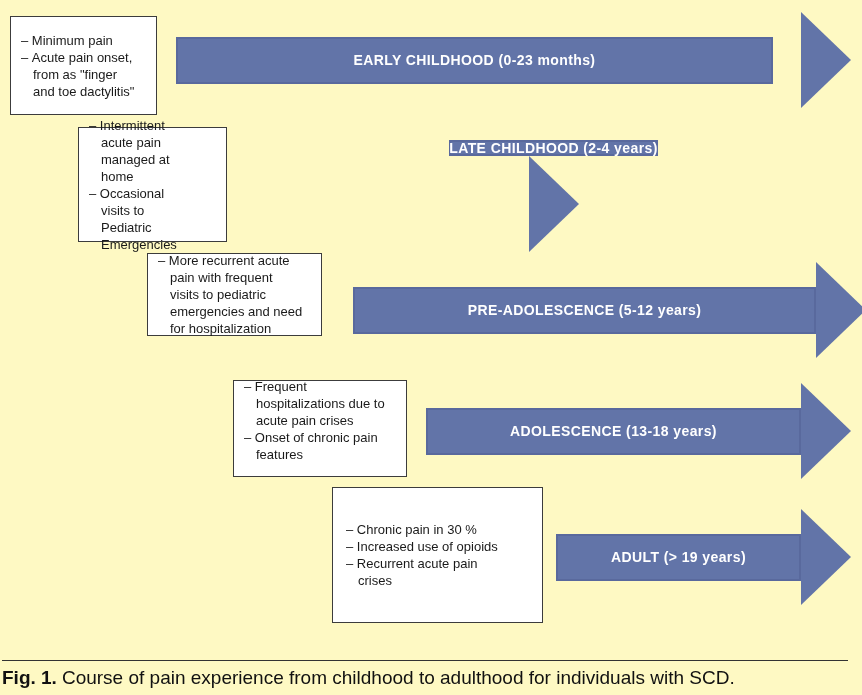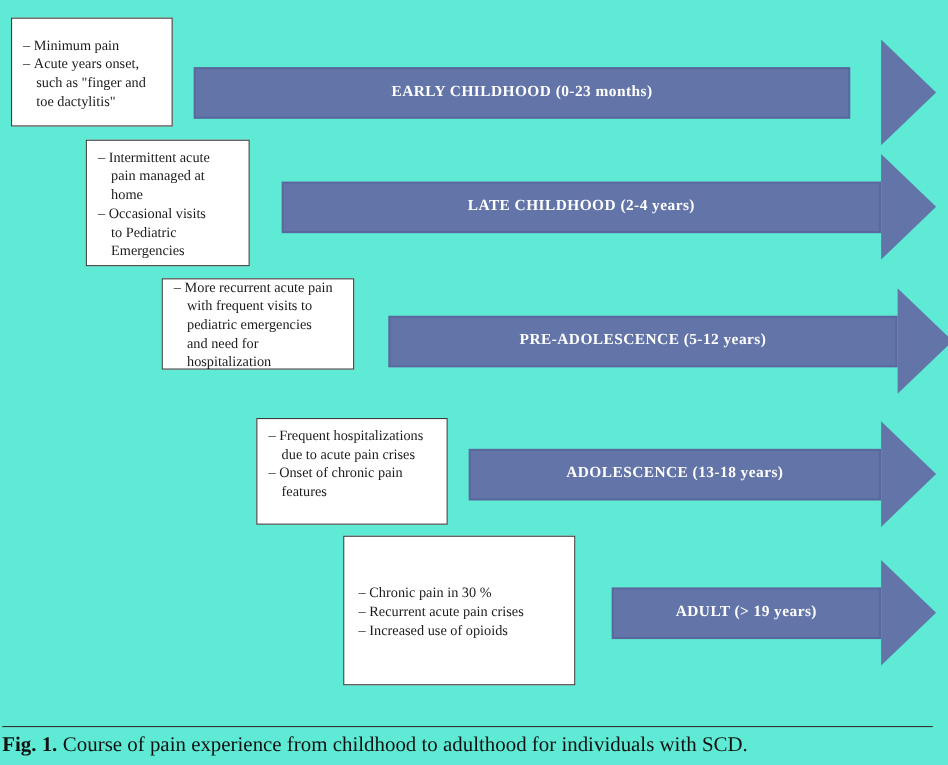--- a/index.html
+++ b/index.html
@@ -1,22 +1,22 @@
 <!DOCTYPE html>
 <html><head>
 <meta charset="utf-8">
 <style>
   html, body { margin: 0; padding: 0; background: #ffffff; }
   .canvas {
     position: relative;
     width: 862px;
     height: 695px;
-    background: #5eead4;
+    background: #fef9c3;
     overflow: hidden;
-    font-family: Liberation Serif, serif;
+    font-family: Liberation Sans, sans-serif;
   }
 
   
   .notes-box {
     position: absolute;
     background: #ffffff;
     border: 1.5px solid #3c3c3c;
     box-sizing: border-box;
     display: flex;
     flex-direction: column;
@@ -25,21 +25,21 @@
     line-height: 17px;
     color: #1a1a1a;
   }
   .note { padding-left: 12px; text-indent: -12px; }
   .note::before { content: "\2013\00a0"; }
 
   .s1 .notes-box { left: 10px;  top: 16px;  width: 147px; height: 99px;  padding: 4px 19px 4px 10px; }
   .s2 .notes-box { left: 78px;  top: 127px; width: 149px; height: 115px; padding: 4px 30px 4px 10px; }
   .s3 .notes-box { left: 147px; top: 253px; width: 175px; height: 83px; padding: 4px 18px 4px 10px; }
   .s4 .notes-box { left: 233px; top: 380px; width: 174px; height: 97px;  padding: 4px 18px 20px 10px; }
-  .s5 .notes-box { left: 312px; top: 487px; width: 211px; height: 136px; padding: 4px 28px 4px 13px; }
+  .s5 .notes-box { left: 332px; top: 487px; width: 211px; height: 136px; padding: 4px 28px 4px 13px; }
 
   
   .arrow {
     position: absolute;
     display: flex;
     align-items: center;
     height: 96px;
   }
   .arrow-body {
     flex: 1 1 auto;
@@ -59,22 +59,22 @@
     border-left: 50px solid #6274a8;
   }
   .arrow-label {
     color: #ffffff;
     font-weight: bold;
     font-size: 14px;
     letter-spacing: 0.4px;
     white-space: nowrap;
   }
 
-  .s1 .arrow { left: 176px; top: 36px;  width: 675px; gap: 28px; }
-  .s2 .arrow { left: 256px; top: 140px; width: 595px; }
+  .s1 .arrow { left: 176px; top: 12px;  width: 675px; gap: 28px; }
+  .s2 .arrow { left: 256px; top: 140px; width: 595px; flex-direction: column; }
   .s3 .arrow { left: 338px; top: 262px; width: 513px; margin-left: 15px; }
   .s4 .arrow { left: 426px; top: 383px; width: 425px; justify-content: flex-end; }
   .s5 .arrow { left: 556px; top: 509px; width: 295px; text-align: right; }
 
   
   .caption-rule {
     position: absolute;
     left: 2px;
     top: 660px;
     width: 846px;
@@ -92,21 +92,21 @@
 </style>
 </head>
 <body>
 
 <div class="canvas">
 
   <section class="stage s1">
     <div class="notes-box">
       <div class="notes">
           <div class="note">Minimum pain</div>
-          <div class="note">Acute years onset, such as "finger and toe dactylitis"</div>
+          <div class="note">Acute pain onset, from as "finger and toe dactylitis"</div>
         </div>
     </div>
     <div class="arrow">
       <div class="arrow-body">
         <span class="arrow-label">EARLY CHILDHOOD (0-23 months)</span>
       </div>
       <div class="arrow-head"></div>
     </div>
   </section>
 
@@ -151,22 +151,22 @@
         <span class="arrow-label">ADOLESCENCE (13-18 years)</span>
       </div>
       <div class="arrow-head"></div>
     </div>
   </section>
 
   <section class="stage s5">
     <div class="notes-box">
       <div class="notes">
           <div class="note">Chronic pain in 30 %</div>
+          <div class="note">Increased use of opioids</div>
           <div class="note">Recurrent acute pain crises</div>
-          <div class="note">Increased use of opioids</div>
         </div>
     </div>
     <div class="arrow">
       <div class="arrow-body">
         <span class="arrow-label">ADULT (&gt; 19 years)</span>
       </div>
       <div class="arrow-head"></div>
     </div>
   </section>
 

